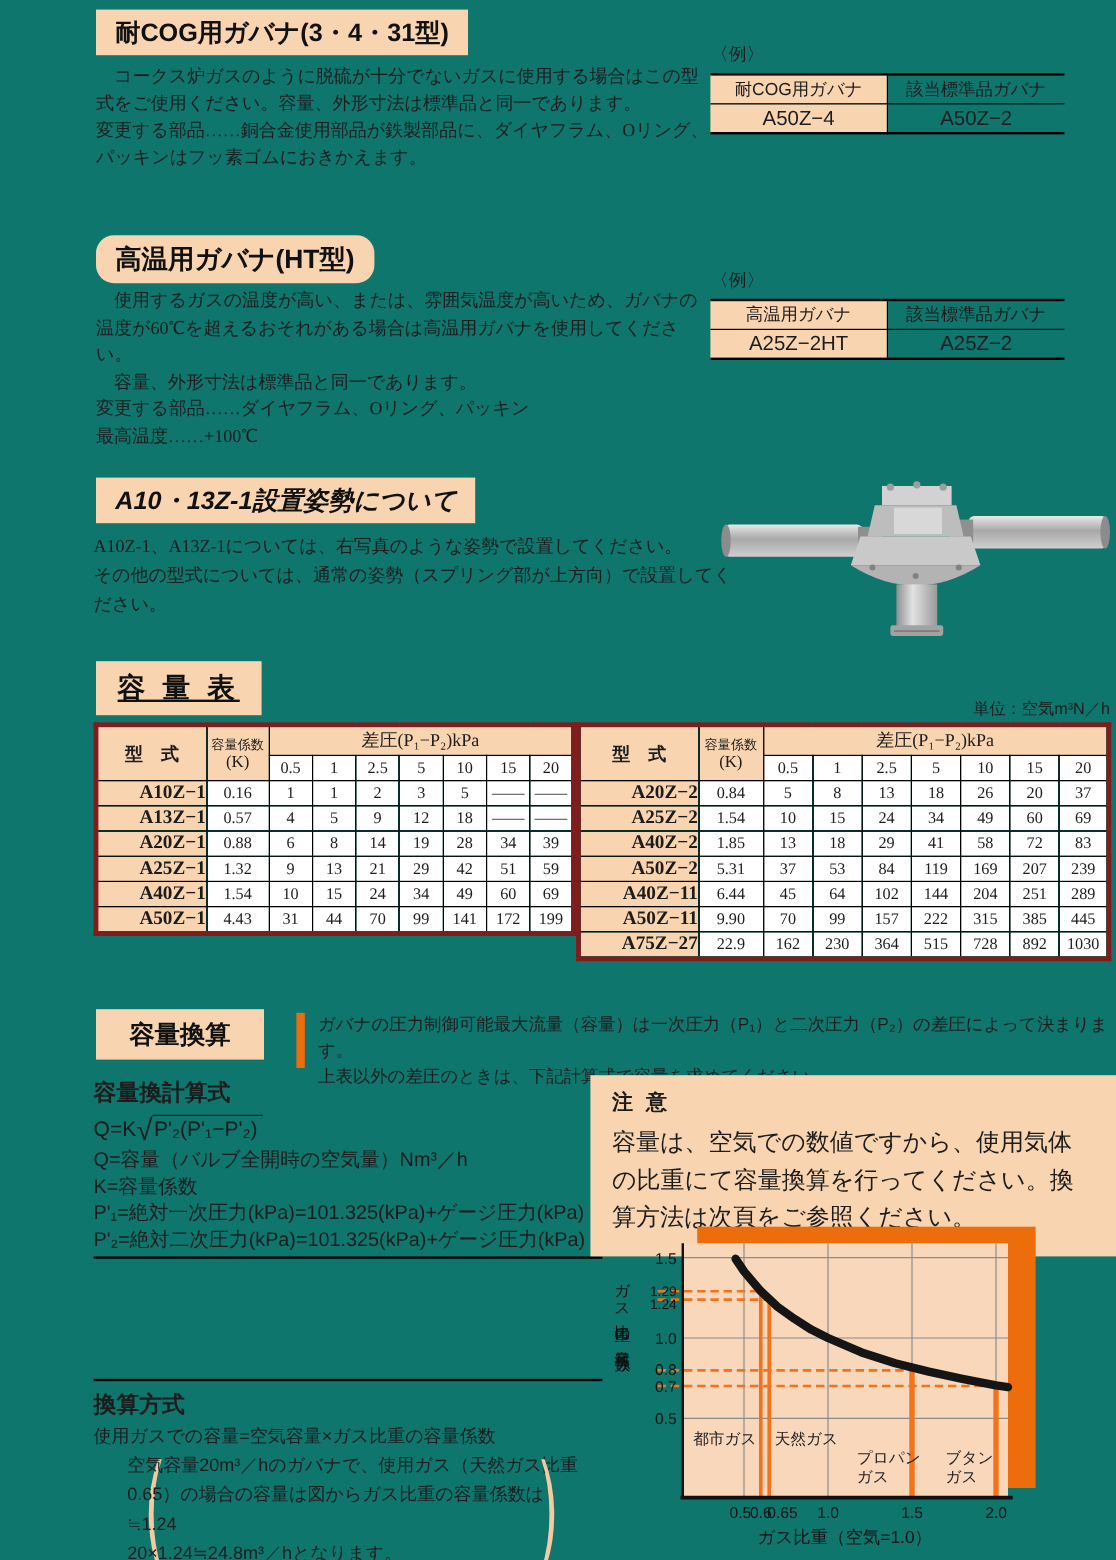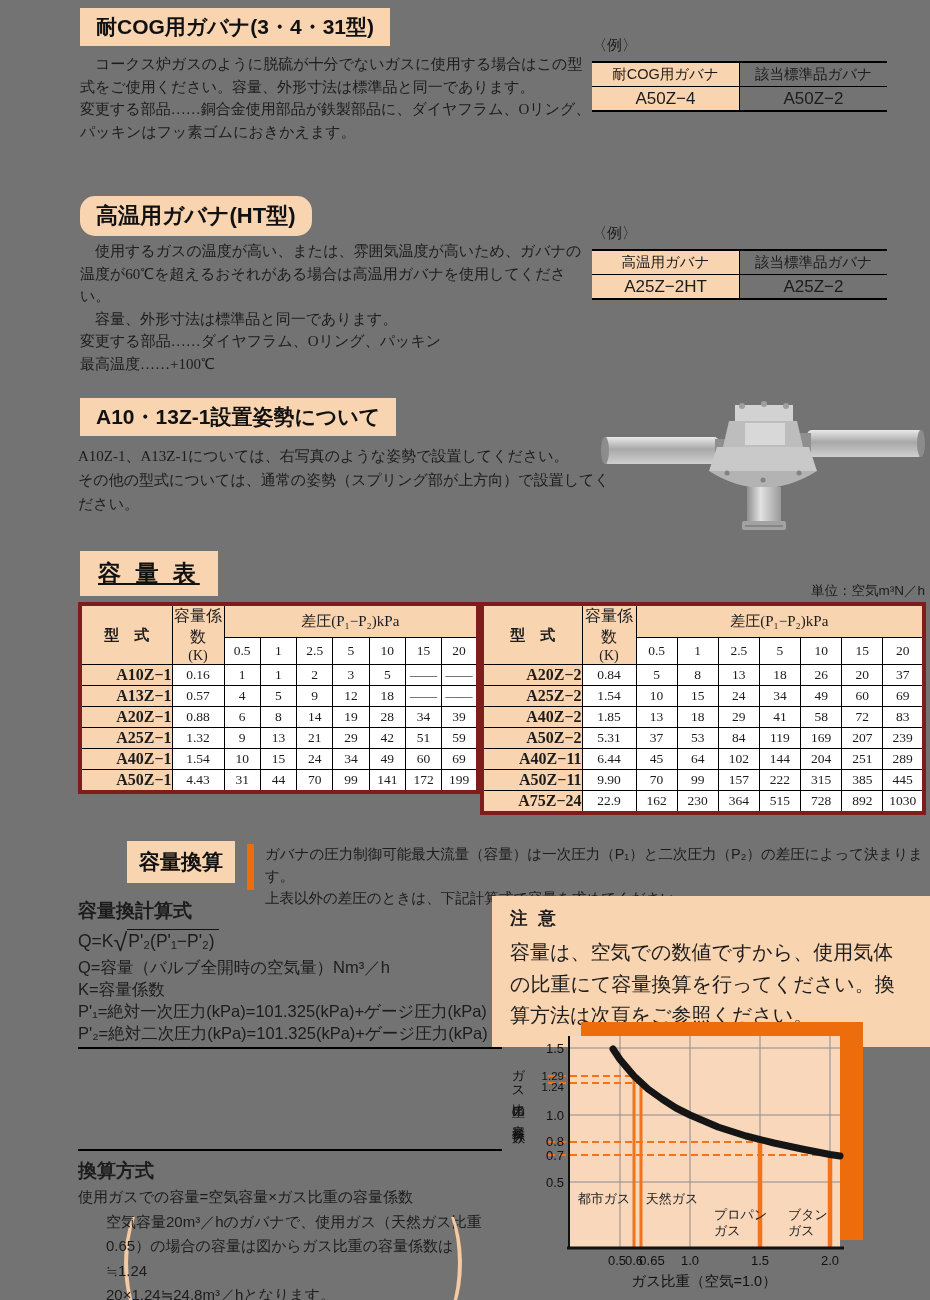--- a/index.html
+++ b/index.html
@@ -1,17 +1,17 @@
 <!DOCTYPE html>
 <html><head>
 <meta charset="utf-8">
 <style>
   html,body{margin:0;padding:0;}
   body{font-family:"Liberation Sans", sans-serif; color:#1c1c1c; background:#ffffff;}
-  #page{position:relative; width:930px; height:1300px; background:#737373; overflow:hidden;}
+  #page{position:relative; width:930px; height:1300px; background:#0f766e; overflow:hidden;}
 
   .bar{position:absolute; display:inline-block; background:#F8D4B0; font-weight:bold; color:#111;}
   .serif{font-family:"Liberation Serif", serif;}
   .serif p{margin:0;}
 
   
   .ex-label{position:absolute; font-size:15px;}
   .ex-table{position:absolute; border-collapse:collapse; border-top:2.5px solid #000; border-bottom:2.5px solid #000;}
   .ex-table td{width:147px; height:23px; text-align:center; vertical-align:middle; padding:0;}
   .ex-table tr.hd td{border-bottom:1.5px solid #000; font-size:14.5px;}
@@ -19,21 +19,21 @@
   .ex-table tr.vl td{font-size:17px;}
 
   
   #cap-wrap{position:absolute; left:78px; top:602px; display:flex; align-items:flex-start;}
   .cap-table{border-collapse:collapse; border:4px solid #7f1d1d; table-layout:fixed;font-family:Liberation Serif, serif;}
   .cap-table th,.cap-table td{border:1px solid #000; text-align:center; vertical-align:middle; padding:0; overflow:hidden;}
   .cap-table thead th{background:#F8D4B0;}
   .cap-table thead tr.prow th{background:#ffffff; font-weight:normal; font-size:13.5px; height:20px;}
   .cap-table th.model-h{font-size:15px; font-weight:bold;}
   .cap-table th.kcell{font-weight:normal;}
-  .cap-table th.kcell .k1{font-size:16px;}
+  .cap-table th.kcell .k1{font-size:11px;}
   .cap-table th.kcell .k2{font-size:14px;}
   .cap-table th.dp{font-size:15px; font-weight:normal; height:23px;}
   .cap-table td.model{background:#F8D4B0; font-weight:bold; font-size:16px; height:20px;text-align:right;}
   .cap-table td.val{font-size:13.5px; background:#fff;}
 
   
   .hline{position:absolute; width:424px; border-top:2px solid #000;}
   .h3{position:absolute; font-size:19px; font-weight:bold;}
   .formula-q{position:absolute; font-size:17.5px; display:flex; align-items:flex-end;}
   .formula-q .rad{font-size:25px; line-height:0.82; font-weight:normal;}
@@ -96,21 +96,21 @@
       <td class="lft">高温用ガバナ</td>
       <td>該当標準品ガバナ</td>
     </tr>
     <tr class="vl">
       <td class="lft">A25Z−2HT</td>
       <td>A25Z−2</td>
     </tr>
   </tbody>
     </table>
 
-  <div class="bar" style="left:80px; top:398px; font-size:21px; padding:5px 16px;">A10・13Z-1設置姿勢について</div>
+  <div class="bar" style="left:80px; top:398px; font-size:21px; padding:5px 16px;font-style:italic;">A10・13Z-1設置姿勢について</div>
   <div class="serif" style="position:absolute; left:78px; top:444px; width:540px; font-size:15px; line-height:1.6;">
 
   <p>A10Z-1、A13Z-1については、右写真のような姿勢で設置してください。</p>
       <p>その他の型式については、通常の姿勢（スプリング部が上方向）で設置してください。</p>
     </div>
 
   <svg style="position:absolute; left:595px; top:385px;" width="335" height="150" viewBox="0 0 335 150">
     <defs>
       <linearGradient id="gpipe" x1="0" y1="0" x2="0" y2="1">
         <stop offset="0" stop-color="#e9e9e9"></stop>
@@ -352,35 +352,35 @@
             <td class="val">70</td>
             <td class="val">99</td>
             <td class="val">157</td>
             <td class="val">222</td>
             <td class="val">315</td>
             <td class="val">385</td>
             <td class="val">445</td>
           </tr>
 
           <tr>
-            <td class="model">A75Z−24</td>
+            <td class="model">A75Z−27</td>
             <td class="val">22.9</td>
             <td class="val">162</td>
             <td class="val">230</td>
             <td class="val">364</td>
             <td class="val">515</td>
             <td class="val">728</td>
             <td class="val">892</td>
             <td class="val">1030</td>
           </tr>
         </tbody>
     </table>
   </div>
 
-  <div class="bar" style="left:80px; top:841px; font-size:21px; padding:7px 12px;margin-left:47px;">容量換算</div>
+  <div class="bar" style="left:80px; top:841px; font-size:21px; padding:7px 28px;">容量換算</div>
   <div id="conv-intro">
     <div class="obar"></div>
     <div class="txt">
 
     <div>ガバナの圧力制御可能最大流量（容量）は一次圧力（P₁）と二次圧力（P₂）の差圧によって決まります。</div>
         <div>上表以外の差圧のときは、下記計算式で容量を求めてください。</div>
       </div>
   </div>
 
   <div class="h3" style="left:78px; top:898px;">容量換計算式</div>

